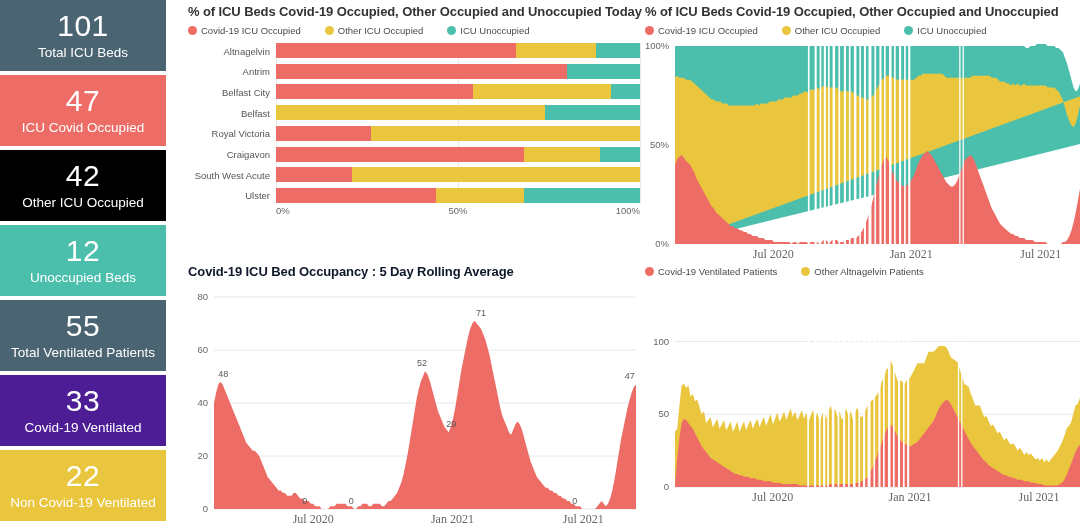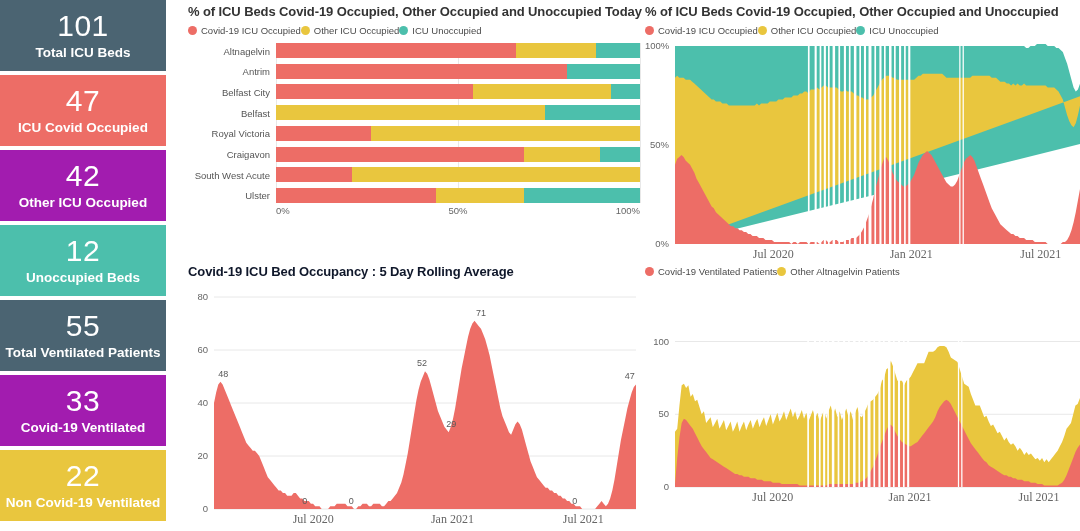--- a/index.html
+++ b/index.html
@@ -6,27 +6,27 @@
   body{width:1080px;height:531px;overflow:hidden;
        font-family:"Liberation Sans",sans-serif;color:#333;}
   .dash{position:relative;width:1018px;height:531px;}
 
   
   .kpi-col{position:absolute;left:0;top:0;width:166px;height:531px;
            display:flex;flex-direction:column;gap:4px;}
   .kpi{flex:0 0 71px;display:flex;flex-direction:column;
        align-items:center;justify-content:center;color:#ffffff;}
   .kpi-value{font-size:30px;font-weight:400;line-height:1.05;letter-spacing:.5px;}
-  .kpi-label{font-size:13.5px;font-weight:700;line-height:1.2;margin-top:3px;}
+  .kpi-label{font-size:13.5px;font-weight:400;line-height:1.2;margin-top:3px;}
 
   
   .panel{position:absolute;margin-left:19px;}
   .p-title{font-size:13px;font-weight:bold;letter-spacing:-.1px;
            white-space:nowrap;}
-  .legend{display:flex;align-items:center;gap:0;margin-top:6px;}
+  .legend{display:flex;align-items:center;gap:24px;margin-top:6px;}
   .lg{display:flex;align-items:center;gap:4px;font-size:9.5px;color:#4a4a4a;
       white-space:nowrap;}
   .dot{width:9px;height:9px;border-radius:50%;flex:0 0 auto;}
 
   
   .hbar-area{position:relative;margin-top:7px;}
   .hbar-grid{position:absolute;top:0;bottom:15px;width:1px;background:#e8e8e8;}
   .hbar-rows{position:relative;margin-left:88px;height:160px;
              display:flex;flex-direction:column;justify-content:space-between;
              border-left:0;}
@@ -53,33 +53,33 @@
 
   <div class="kpi-col">
       <div class="kpi" style="background: rgb(75, 100, 114);">
         <div class="kpi-value">101</div>
         <div class="kpi-label">Total ICU Beds</div>
       </div>
       <div class="kpi" style="background: rgb(237, 109, 102);">
         <div class="kpi-value">47</div>
         <div class="kpi-label">ICU Covid Occupied</div>
       </div>
-      <div class="kpi" style="background: #a21caf;">
+      <div class="kpi" style="background: #000000;">
         <div class="kpi-value">42</div>
         <div class="kpi-label">Other ICU Occupied</div>
       </div>
       <div class="kpi" style="background: rgb(76, 191, 172);">
         <div class="kpi-value">12</div>
         <div class="kpi-label">Unoccupied Beds</div>
       </div>
       <div class="kpi" style="background: rgb(75, 100, 114);">
         <div class="kpi-value">55</div>
         <div class="kpi-label">Total Ventilated Patients</div>
       </div>
-      <div class="kpi" style="background: #a21caf;">
+      <div class="kpi" style="background: #4c1d95;">
         <div class="kpi-value">33</div>
         <div class="kpi-label">Covid-19 Ventilated</div>
       </div>
       <div class="kpi" style="background: rgb(233, 198, 62);">
         <div class="kpi-value">22</div>
         <div class="kpi-label">Non Covid-19 Ventilated</div>
       </div>
     </div>
 
   <div class="panel" style="left:169px;top:4px;width:452px;height:255px;">

